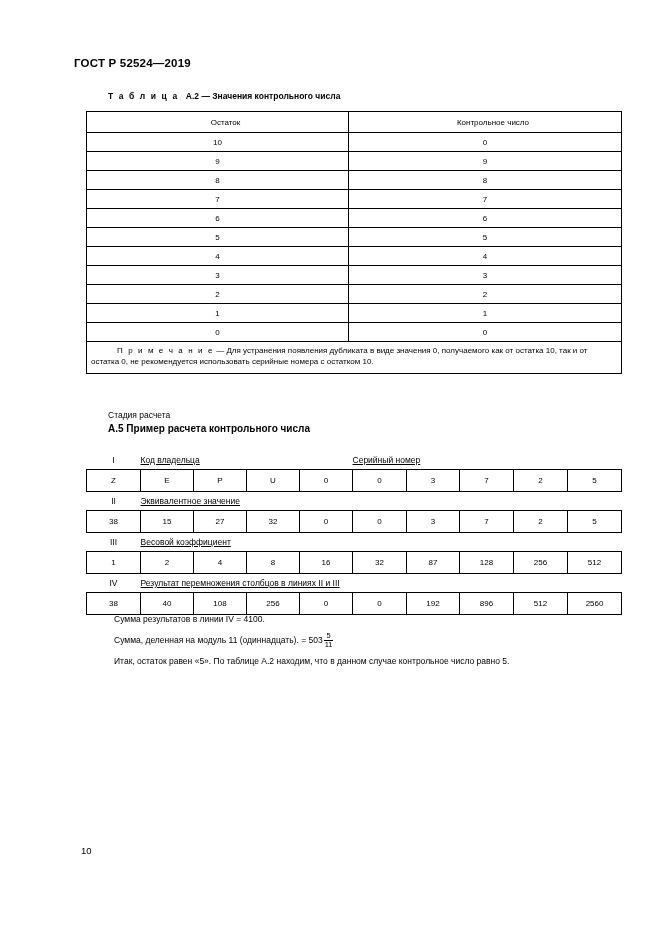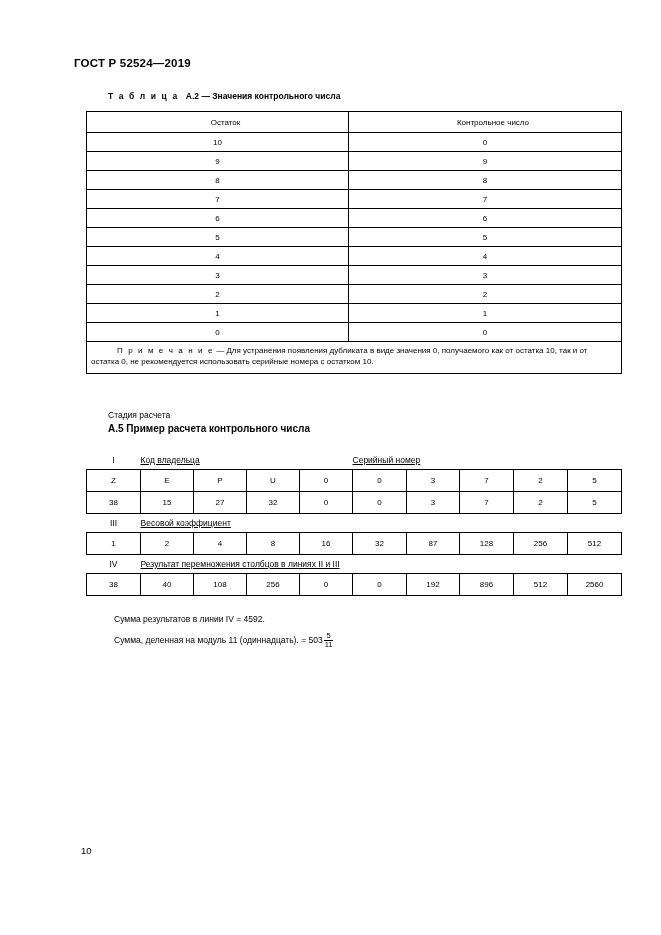--- a/index.html
+++ b/index.html
@@ -250,20 +250,24 @@
         <td>E</td>
         <td>P</td>
         <td>U</td>
         <td>0</td>
         <td>0</td>
         <td>3</td>
         <td>7</td>
         <td>2</td>
         <td>5</td>
       </tr>
+      <tr class="label-row">
+        <td class="roman">II</td>
+        <td class="groupname" colspan="9">Эквивалентное значение</td>
+      </tr>
       <tr>
         <td>38</td>
         <td>15</td>
         <td>27</td>
         <td>32</td>
         <td>0</td>
         <td>0</td>
         <td>3</td>
         <td>7</td>
         <td>2</td>
@@ -297,22 +301,23 @@
         <td>0</td>
         <td>0</td>
         <td>192</td>
         <td>896</td>
         <td>512</td>
         <td>2560</td>
       </tr>
     </tbody>
   </table>
 
-  <div class="closing" id="closing-1">Сумма результатов в линии IV = 4592.</div>
+  <div class="closing" id="closing-1">Сумма результатов в линии IV = 4100.</div>
 
   <div class="closing" id="closing-2">
     <span>Сумма, деленная на модуль 11 (одиннадцать). = 503</span><span class="frac"><span class="num">5</span><span class="den">11</span></span>
   </div>
 
+  <div class="closing" id="closing-3">Итак, остаток равен «5». По таблице А.2 находим, что в данном случае контрольное число равно 5.</div>
 
   <div class="page-number">10</div>
 
 </div>
 
 </body></html>

